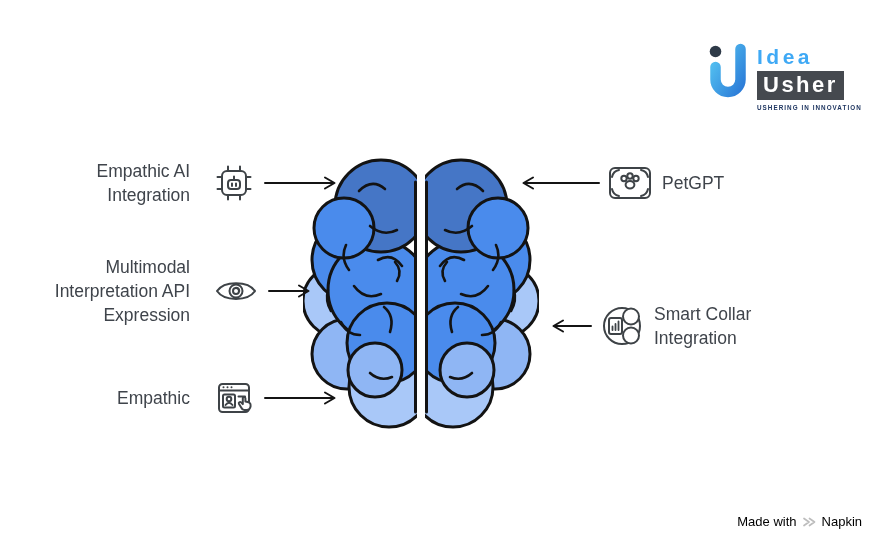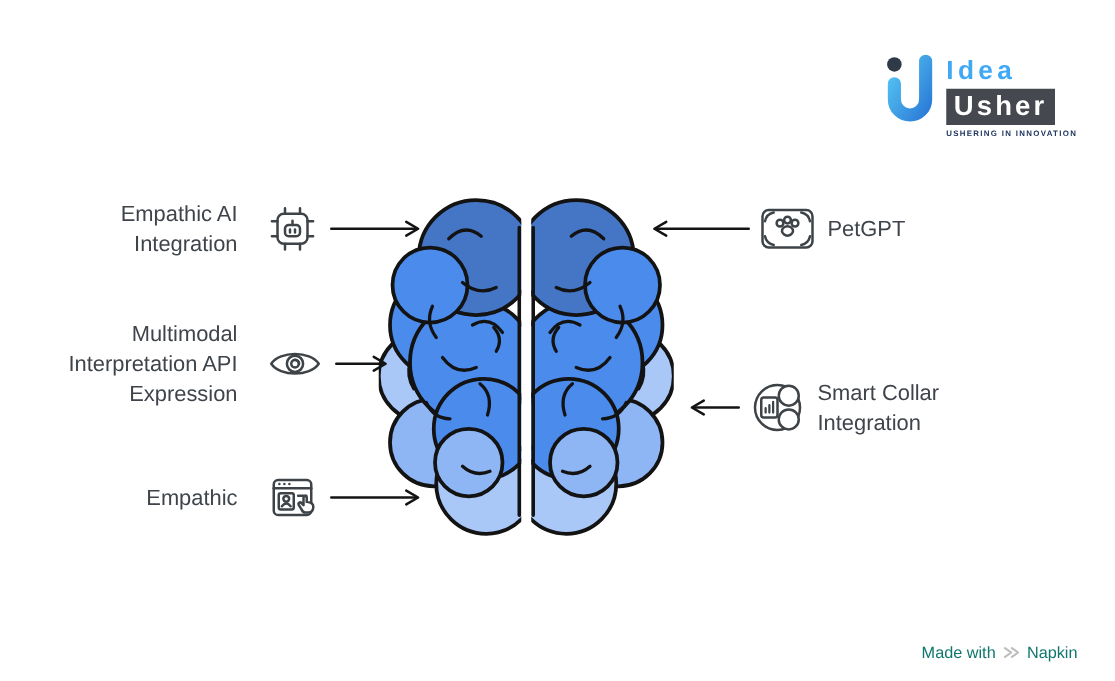--- a/index.html
+++ b/index.html
@@ -20,21 +20,21 @@
   .brain-svg .gyri{fill:none;stroke:#131313;stroke-width:2.6;stroke-linecap:round;}
   .brain-svg .medial{stroke:#131313;stroke-width:3;stroke-linecap:round;}
   .logo{position:absolute;left:705px;top:43px;display:flex;gap:6px;align-items:flex-start;}
   .logo-text{display:flex;flex-direction:column;align-items:flex-start;padding-top:2px;}
   .logo-idea{font-weight:bold;font-size:21px;letter-spacing:3.5px;color:#3FA9F5;}
   .logo-usher{font-weight:bold;font-size:22px;letter-spacing:2.5px;color:#FFFFFF;
               background:#45494F;padding:1px 6px 2px;margin-top:2px;}
   .logo-tag{font-weight:bold;font-size:6.3px;letter-spacing:1.05px;color:#1E3560;
             margin-top:4px;white-space:nowrap;}
   .footer{position:absolute;right:30px;bottom:16px;display:flex;align-items:center;gap:5px;
-          font-size:13px;color:#0f766e;}
+          font-size:13px;color:#000000;}
 </style>
 </head>
 <body>
 
 <div class="canvas">
 
   <svg class="brain-svg" width="240" height="284" viewBox="0 0 240 284">
     <defs>
       <clipPath id="hc">
           <path d="M2,0 H116 V284 H2 Z"></path>

